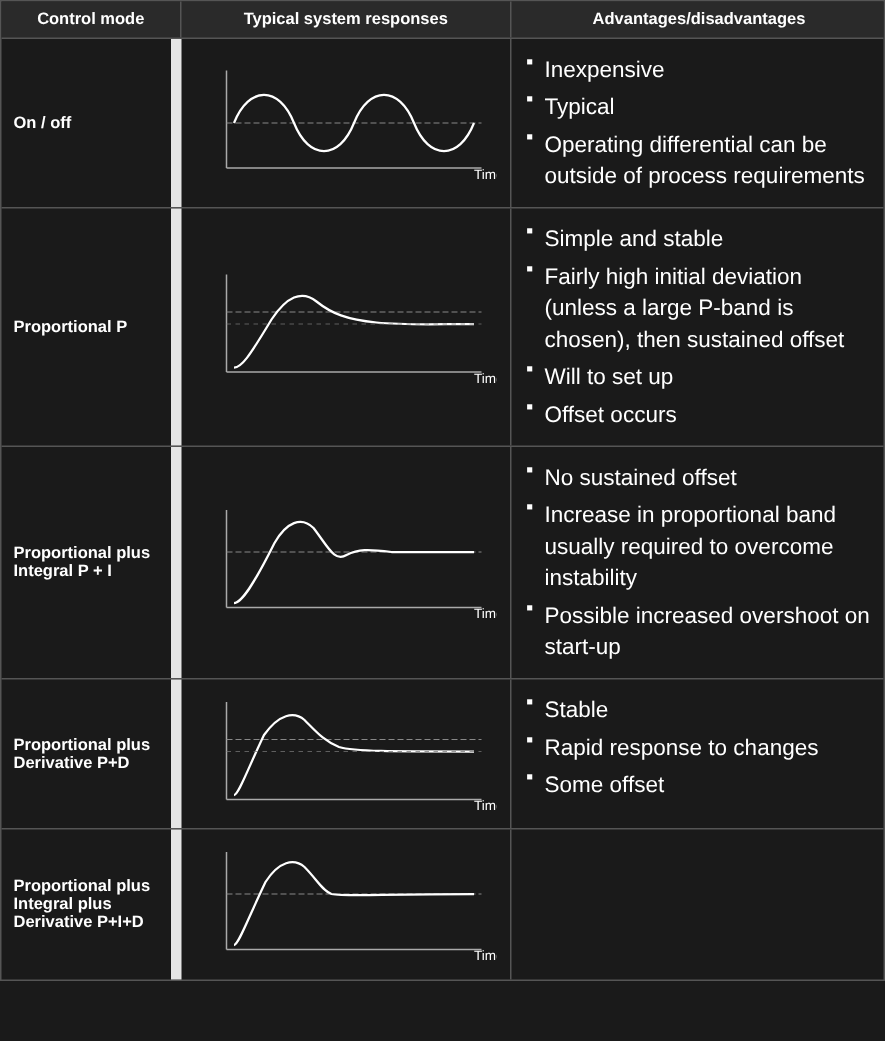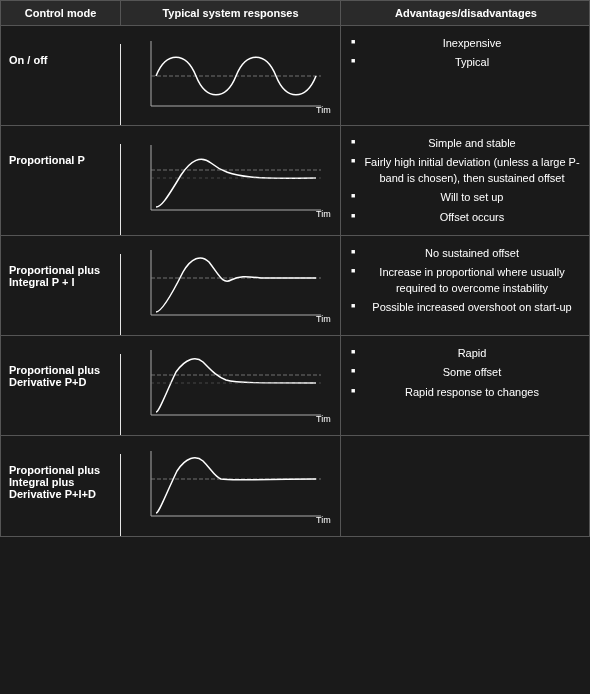--- a/index.html
+++ b/index.html
@@ -31,40 +31,38 @@
     .header-cell:last-child { border-right: none; }
     .data-row {
       display: grid;
       grid-template-columns: 120px 220px 250px;
       border-bottom: 1px solid #555;
       min-height: 100px;
     }
     .data-row:last-child { border-bottom: none; }
     .cell-mode {
       padding: 10px 8px;
-      border-right: 1px solid #e5e5e5;
+      border-right: 7px solid #e5e5e5;
       font-weight: bold;
       font-size: 11px;
       display: flex;
-      align-items: flex-start;
+      align-items: center;
       color: #fff;
-      margin-top: 18px;
     }
     .cell-chart {
       border-right: 1px solid #555;
       padding: 4px;
       display: flex;
       align-items: center;
       justify-content: center;
     }
     .cell-advantages {
       padding: 8px 10px;
-      font-size: 11px;
+      font-size: 15px;
       color: #fff;
-      text-align: center;
     }
     .cell-advantages ul {
       list-style: none;
       padding: 0;
     }
     .cell-advantages ul li {
       padding: 2px 0;
       padding-left: 12px;
       position: relative;
       line-height: 1.4;
@@ -112,20 +110,21 @@
 
         <line x1="20" y1="45" x2="190" y2="45" stroke="#888" stroke-width="0.8" stroke-dasharray="4,2"></line>
 
         <path d="M25,45 C35,20 55,20 65,45 C75,70 95,70 105,45 C115,20 135,20 145,45 C155,70 175,70 185,45" fill="none" stroke="#fff" stroke-width="1.5"></path>
       </svg>
     </div>
     <div class="cell-advantages">
       <ul>
         <li>Inexpensive</li>
         <li>Typical</li>
+        <li>Operating differential can be outside of process requirements</li>
       </ul>
     </div>
   </div>
 
   <div class="data-row">
     <div class="cell-mode">
       <span>Proportional P</span>
     </div>
     <div class="cell-chart">
       <svg class="chart-svg" viewBox="0 0 200 90">
@@ -163,21 +162,21 @@
         <line x1="20" y1="75" x2="190" y2="75" stroke="#aaa" stroke-width="1"></line>
 
         <line x1="20" y1="38" x2="190" y2="38" stroke="#888" stroke-width="0.8" stroke-dasharray="4,2"></line>
 
         <path d="M25,72 C30,72 38,60 52,32 C60,18 70,14 78,22 C88,35 92,45 100,40 C108,36 114,36 130,38 C150,38 170,38 185,38" fill="none" stroke="#fff" stroke-width="1.5"></path>
       </svg>
     </div>
     <div class="cell-advantages">
       <ul>
         <li>No sustained offset</li>
-        <li>Increase in proportional where usually required to overcome instability</li>
+        <li>Increase in proportional band usually required to overcome instability</li>
         <li>Possible increased overshoot on start-up</li>
       </ul>
     </div>
   </div>
 
   <div class="data-row">
     <div class="cell-mode">
       <span>Proportional plus Derivative P+D</span>
     </div>
     <div class="cell-chart">
@@ -188,23 +187,23 @@
         <line x1="20" y1="75" x2="190" y2="75" stroke="#aaa" stroke-width="1"></line>
 
         <line x1="20" y1="35" x2="190" y2="35" stroke="#888" stroke-width="0.8" stroke-dasharray="4,2"></line>
 
         <path d="M25,72 C28,72 34,55 45,32 C55,18 65,16 72,22 C80,30 85,36 95,40 C105,43 130,43 185,43" fill="none" stroke="#fff" stroke-width="1.5"></path>
         <line x1="20" y1="43" x2="190" y2="43" stroke="#777" stroke-width="0.5" stroke-dasharray="3,3"></line>
       </svg>
     </div>
     <div class="cell-advantages">
       <ul>
-        <li>Rapid</li>
+        <li>Stable</li>
+        <li>Rapid response to changes</li>
         <li>Some offset</li>
-        <li>Rapid response to changes</li>
       </ul>
     </div>
   </div>
 
   <div class="data-row">
     <div class="cell-mode">
       <span>Proportional plus Integral plus Derivative P+I+D</span>
     </div>
     <div class="cell-chart">
       <svg class="chart-svg" viewBox="0 0 200 90">

